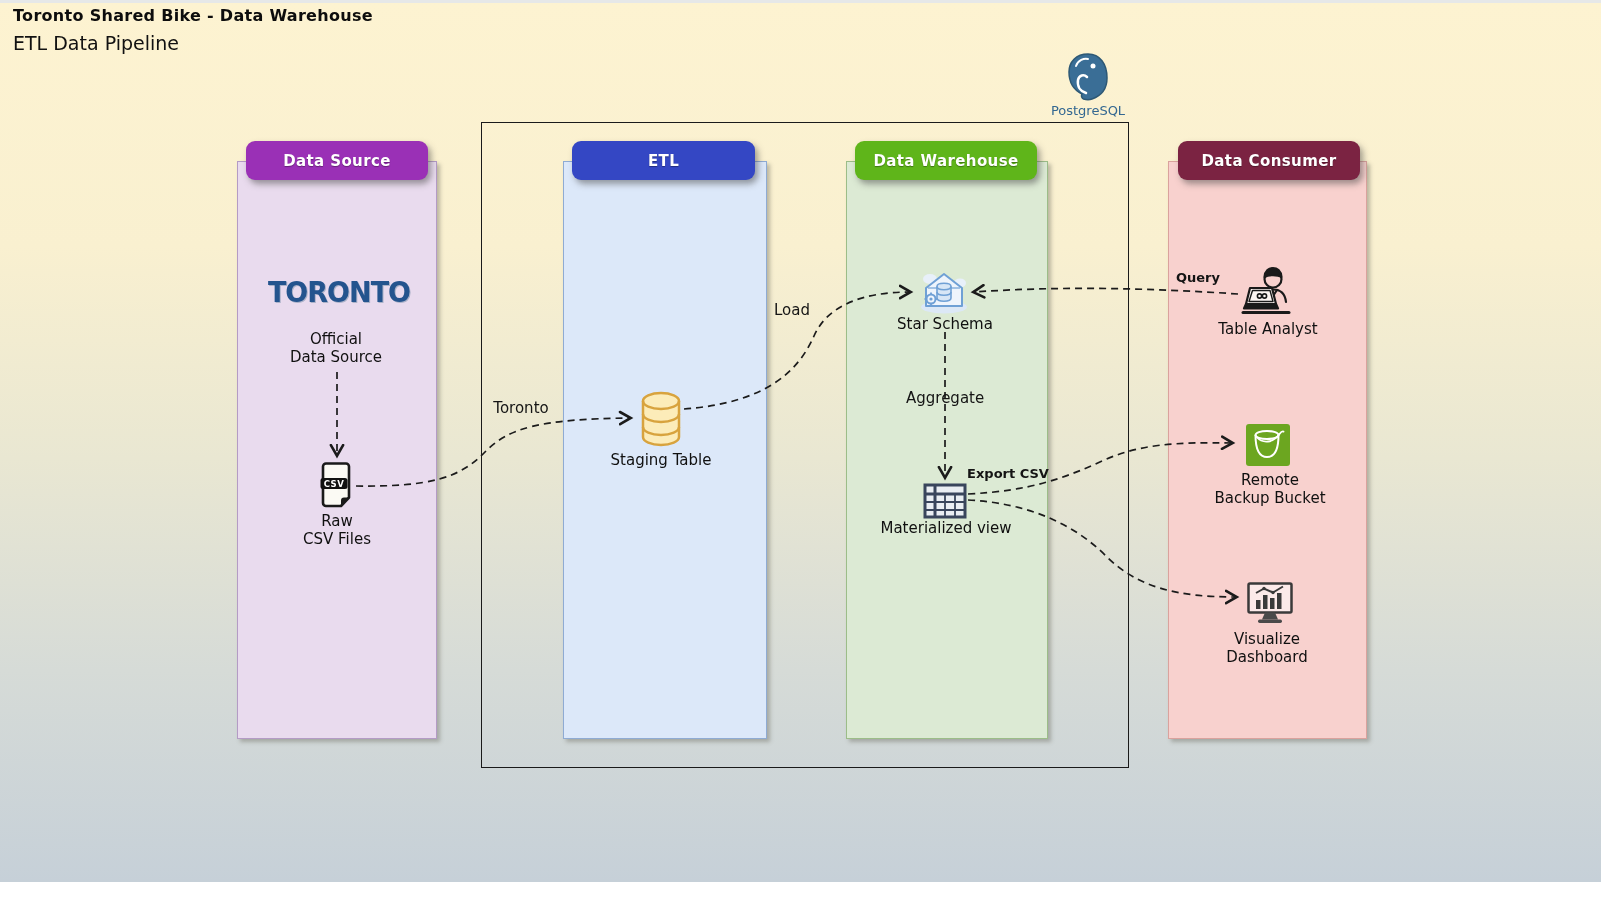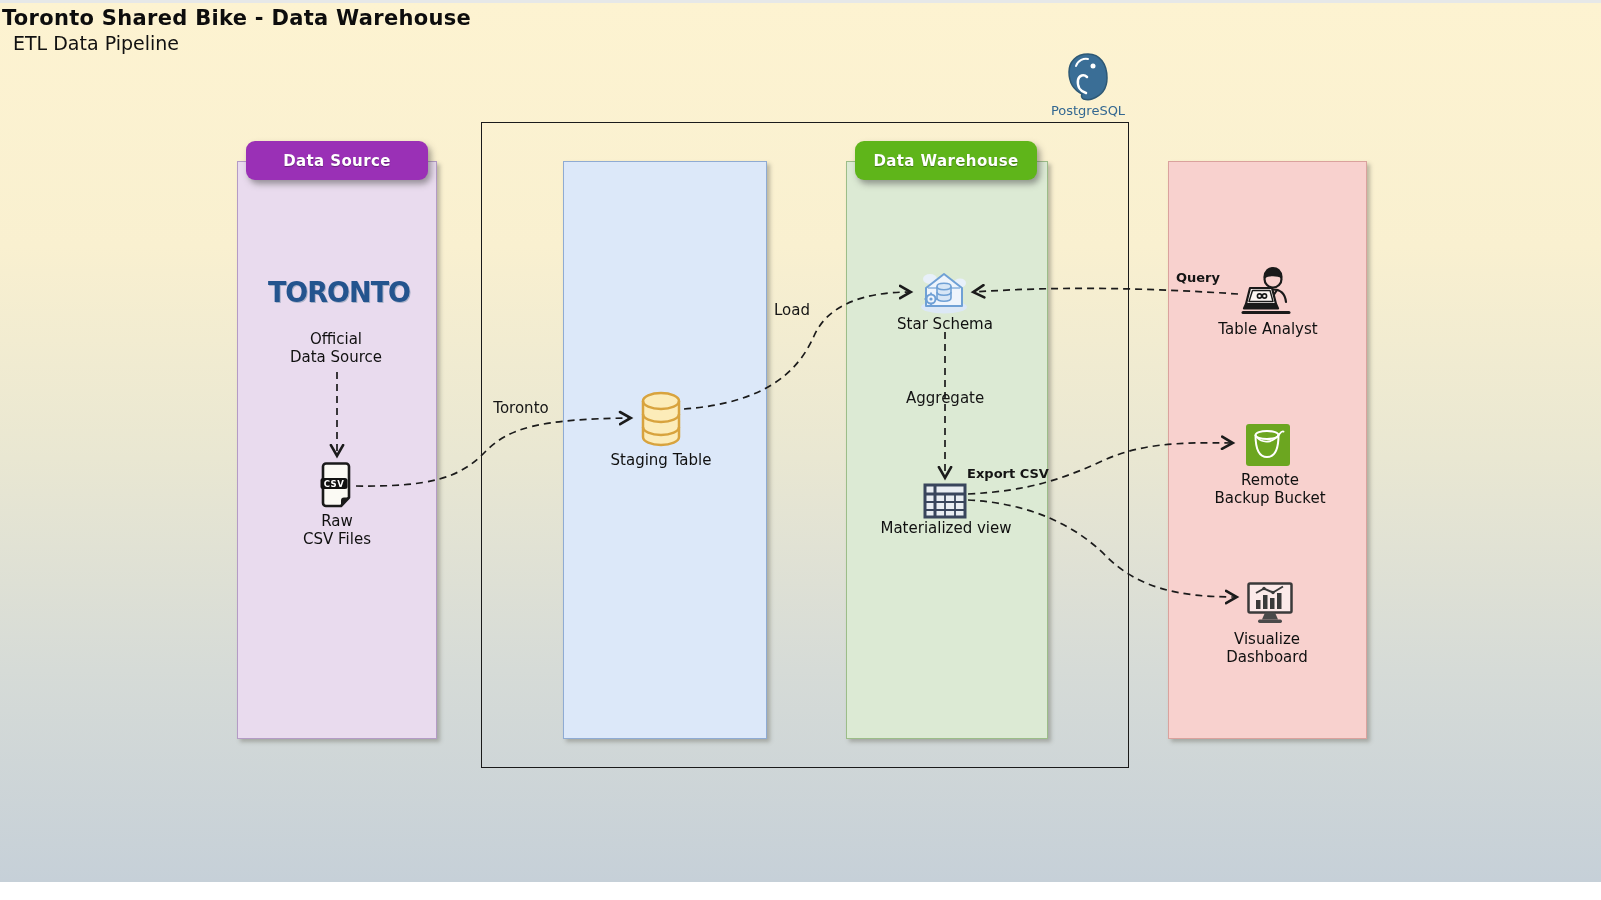--- a/index.html
+++ b/index.html
@@ -1,20 +1,20 @@
 <!DOCTYPE html>
 <html><head>
 <meta charset="utf-8">
 <style>
   html,body{margin:0;padding:0;background:#ffffff;}
   body{font-family:"DejaVu Sans","Liberation Sans",sans-serif;}
   .canvas{position:relative;width:1601px;height:882px;overflow:hidden;
     background:linear-gradient(180deg,#fdf3d1 0%,#f9f0d0 28%,#e9e7d2 52%,#d6dbd7 76%,#c6d0d8 100%);}
   .top-strip{position:absolute;left:0;top:0;width:1601px;height:3px;background:#e6e8e8;}
-  .title1{position:absolute;left:2px;top:6px;font-size:21px;font-weight:700;color:#0d0d0d;letter-spacing:.3px;}
+  .title1{position:absolute;left:13px;top:6px;font-size:16px;font-weight:700;color:#0d0d0d;letter-spacing:.3px;}
   .title2{position:absolute;left:13px;top:32px;font-size:19px;color:#111;}
   .lane{position:absolute;border:1px solid;box-shadow:3px 3px 4px rgba(110,110,100,.45);}
   .lane-header{position:absolute;border-radius:9px;color:#fff;font-weight:700;font-size:15px;
     display:flex;align-items:center;justify-content:center;letter-spacing:.4px;
     box-shadow:3px 4px 6px rgba(70,70,70,.5);text-shadow:0 1px 1px rgba(0,0,0,.35);}
   .outer-box{position:absolute;left:481px;top:122px;width:646px;height:644px;border:1.5px solid #1a1a1a;}
   .node-label{position:absolute;font-size:15px;line-height:18px;color:#101010;text-align:center;
     transform:translateX(-50%);white-space:nowrap;}
   .edge-label{position:absolute;font-size:15px;color:#141414;white-space:nowrap;transform:translateX(-50%);}
   .edge-label.small{font-size:13px;font-weight:700;}
@@ -39,22 +39,28 @@
   <div class="lane" style="left:237px;top:161px;width:198px;height:576px;background:#e9dbee;border-color:#b49bc5;"></div>
   <div class="lane" style="left:563px;top:161px;width:202px;height:576px;background:#dce8f9;border-color:#8fabd3;"></div>
   <div class="lane" style="left:846px;top:161px;width:200px;height:576px;background:#dcead4;border-color:#9cbd88;"></div>
   <div class="lane" style="left:1168px;top:161px;width:197px;height:576px;background:#f8d1ce;border-color:#daa29d;"></div>
 
   <div class="outer-box"></div>
 
   <div class="lane-header" style="left:246px;top:141px;width:182px;height:39px;background:#9a30b6;">
     <span>Data Source</span>
   </div>
+  <div class="lane-header" style="left:572px;top:141px;width:183px;height:39px;background:#3447c4;">
+    <span>ETL</span>
+  </div>
   <div class="lane-header" style="left:855px;top:141px;width:182px;height:39px;background:#5fb51a;text-align:center;">
     <span>Data Warehouse</span>
+  </div>
+  <div class="lane-header" style="left:1178px;top:141px;width:182px;height:39px;background:#7b2342;">
+    <span>Data Consumer</span>
   </div>
 
   <svg class="icon" style="left:1062px;top:52px;" width="52" height="50" viewBox="0 0 52 50">
     <path d="M26 2 C14 2 7 10 7 20 C7 30 12 38 20 42 C19 44 19.5 46 21.5 47 C24.5 48 27.5 48 30 47 C38.5 44 45 37 45 26 C45 12 38 2 26 2 Z" fill="#3a6e96" stroke="#2d5875" stroke-width="1.5"></path>
     <path d="M14 14 C16 8 22 6 26 7" stroke="#ffffff" stroke-width="2" fill="none" stroke-linecap="round"></path>
     <path d="M24 41 C18 39 15 34 16 28 C17 23 22 22 25 25" stroke="#ffffff" stroke-width="2.5" fill="none" stroke-linecap="round"></path>
     <circle cx="31" cy="14" r="2.5" fill="#ffffff"></circle>
   </svg>
   <div class="pg-label">PostgreSQL</div>
 

